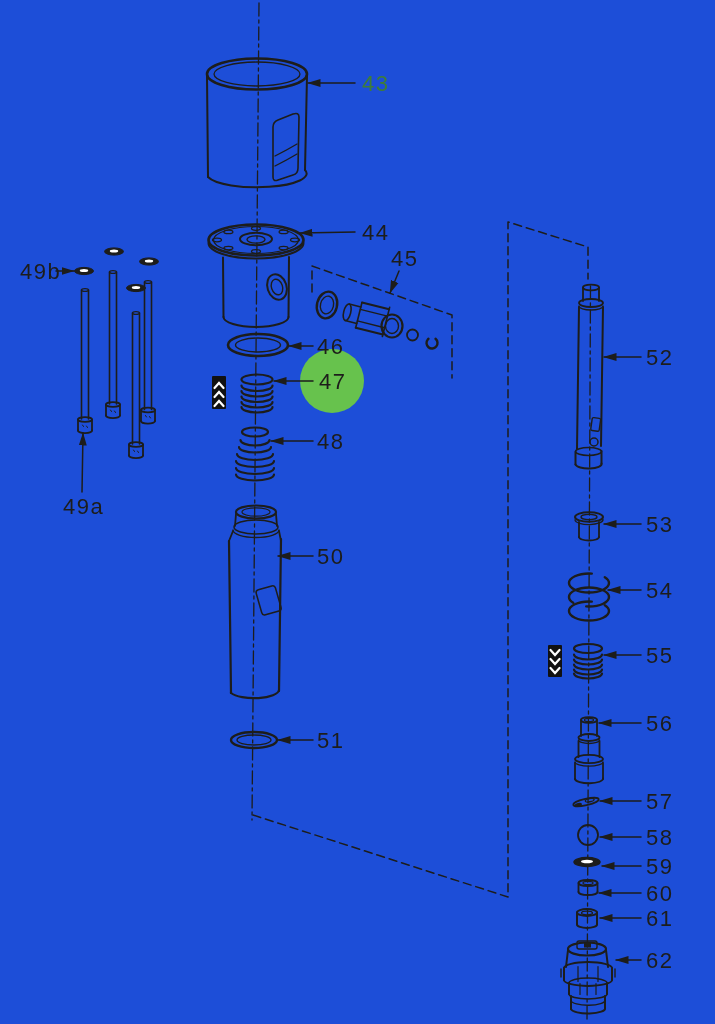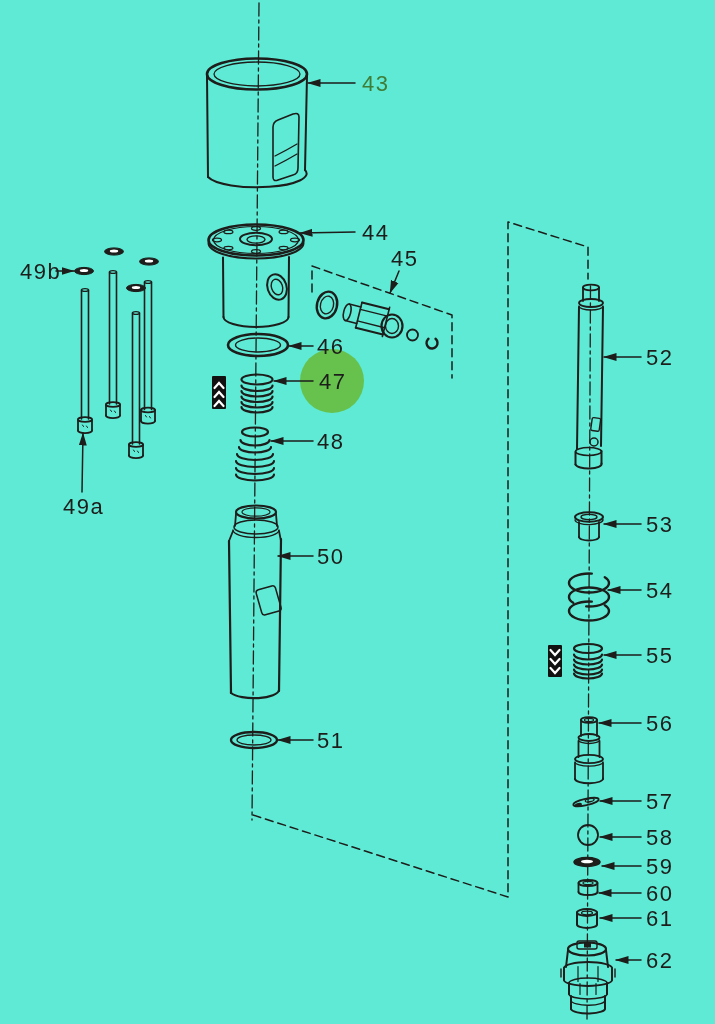--- a/index.html
+++ b/index.html
@@ -1,16 +1,16 @@
 <!DOCTYPE html>
 <html><head>
 <meta charset="utf-8">
 <style>
   html,body{margin:0;padding:0;background:#fff;}
-  .stage{position:relative;width:715px;height:1024px;background:#5eead4;overflow:hidden;}
+  .stage{position:relative;width:715px;height:1024px;background:#1d4ed8;overflow:hidden;}
   .stage svg{position:absolute;left:0;top:0;}
   text.lbl{font-family:"Liberation Sans","DejaVu Sans",sans-serif;font-size:22px;letter-spacing:1.5px;}
   .ln{stroke:#1d1d1b;fill:none;stroke-linecap:round;stroke-linejoin:round;}
 </style>
 </head>
 <body>
 
 <div class="stage">
 <svg width="715" height="1024" viewBox="0 0 715 1024">
   <defs>

